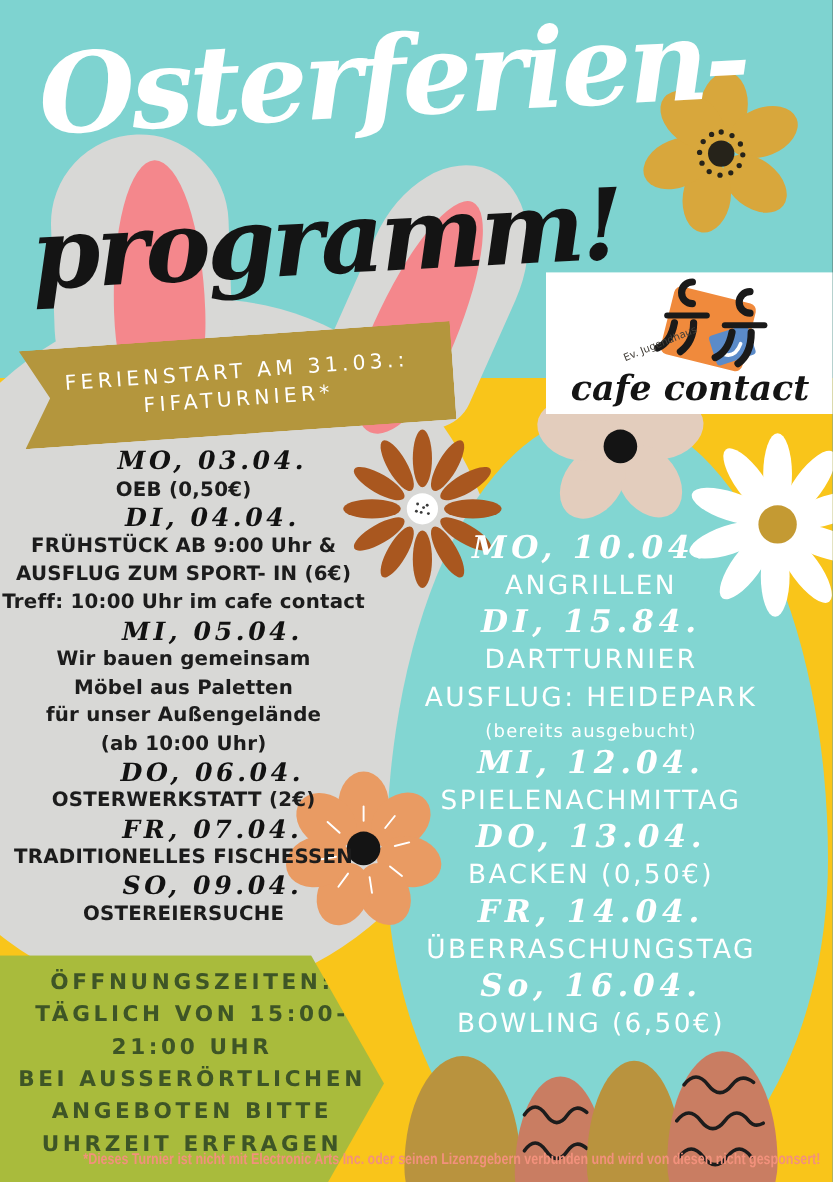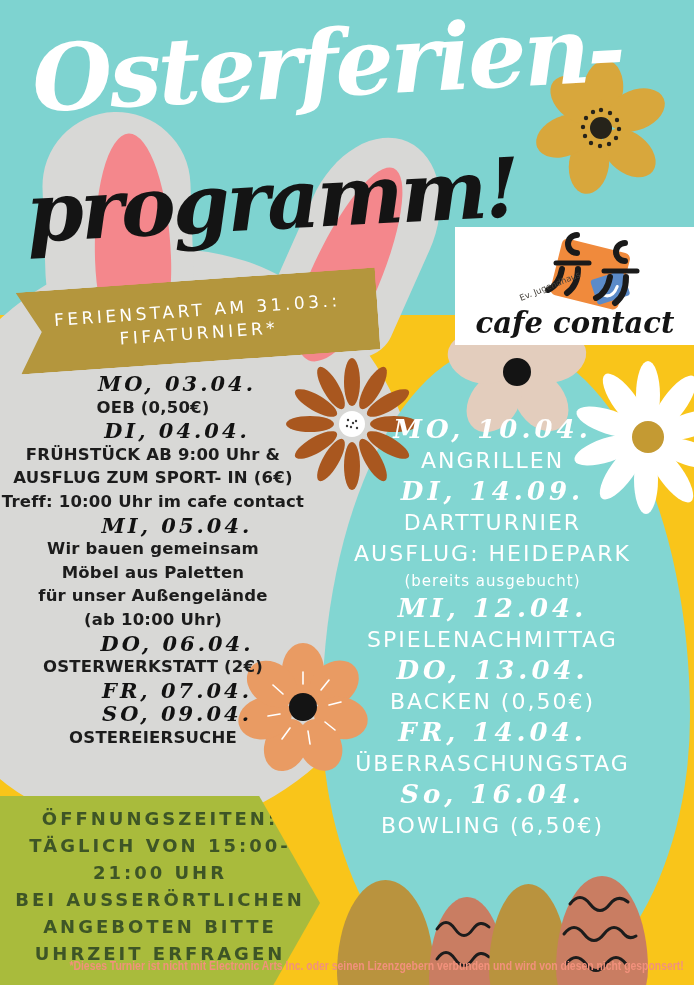--- a/index.html
+++ b/index.html
@@ -34,21 +34,21 @@
     transform:rotate(-4deg);z-index:6;
     clip-path:polygon(0 0,100% 0,100% 100%,0 100%,6.5% 50%);
     display:flex;flex-direction:column;justify-content:center;align-items:center;gap:3px;}
   .banner-line{color:#fff;font-size:17px;letter-spacing:3.5px;font-weight:400;white-space:nowrap;}
   
   #logo-box{left:455px;top:227px;width:239px;height:118px;background:#fff;z-index:6;}
   
   #left-program{left:0;top:372px;width:306px;text-align:center;z-index:8;line-height:23.6px;color:var(--ink);}
   .lp-date{font-family:"DejaVu Serif",serif;font-style:italic;font-weight:bold;font-size:21px;letter-spacing:3px;color:#121212;padding-left:48px;}
   .lp-body{font-size:16.5px;font-weight:bold;letter-spacing:.2px;}
-  #right-program{left:315px;top:414px;width:355px;text-align:center;z-index:8;line-height:31px;color:#fff;}
+  #right-program{left:315px;top:442px;width:355px;text-align:center;z-index:8;line-height:31px;color:#fff;}
   .rp-date{font-family:"DejaVu Serif",serif;font-style:italic;font-weight:bold;font-size:26px;letter-spacing:4px;}
   .rp-body{font-size:22px;font-weight:400;letter-spacing:2px;}
   .rp-note{font-size:15px;font-weight:400;letter-spacing:1px;line-height:24px;}
   
   #hours-box{left:0;top:796px;width:320px;height:214px;background:var(--green);z-index:5;
     clip-path:polygon(0 0,81% 0,100% 50%,81% 100%,0 100%);
     padding-top:9px;text-align:center;line-height:27px;}
   .hours-line{font-size:18px;font-weight:bold;letter-spacing:3px;color:var(--greenink);white-space:nowrap;}
   
   #disclaimer{left:0;top:958px;width:694px;text-align:center;z-index:9;color:var(--rednote);
@@ -222,28 +222,29 @@
     <div class="lp-body">AUSFLUG ZUM SPORT- IN (6€)</div>
     <div class="lp-body">Treff: 10:00 Uhr im cafe contact</div>
     <div class="lp-date">MI, 05.04.</div>
     <div class="lp-body">Wir bauen gemeinsam</div>
     <div class="lp-body">Möbel aus Paletten</div>
     <div class="lp-body">für unser Außengelände</div>
     <div class="lp-body">(ab 10:00 Uhr)</div>
     <div class="lp-date">DO, 06.04.</div>
     <div class="lp-body">OSTERWERKSTATT (2€)</div>
     <div class="lp-date">FR, 07.04.</div>
+    <div class="lp-body">TRADITIONELLES FISCHESSEN</div>
     <div class="lp-date">SO, 09.04.</div>
     <div class="lp-body">OSTEREIERSUCHE</div>
   </div>
 
   <div class="abs" id="right-program">
     <div class="rp-date">MO, 10.04.</div>
     <div class="rp-body">ANGRILLEN</div>
-    <div class="rp-date">DI, 14.09.</div>
+    <div class="rp-date">DI, 15.84.</div>
     <div class="rp-body">DARTTURNIER</div>
     <div class="rp-body">AUSFLUG: HEIDEPARK</div>
     <div class="rp-note">(bereits ausgebucht)</div>
     <div class="rp-date">MI, 12.04.</div>
     <div class="rp-body">SPIELENACHMITTAG</div>
     <div class="rp-date">DO, 13.04.</div>
     <div class="rp-body">BACKEN (0,50€)</div>
     <div class="rp-date">FR, 14.04.</div>
     <div class="rp-body">ÜBERRASCHUNGSTAG</div>
     <div class="rp-date">So, 16.04.</div>

